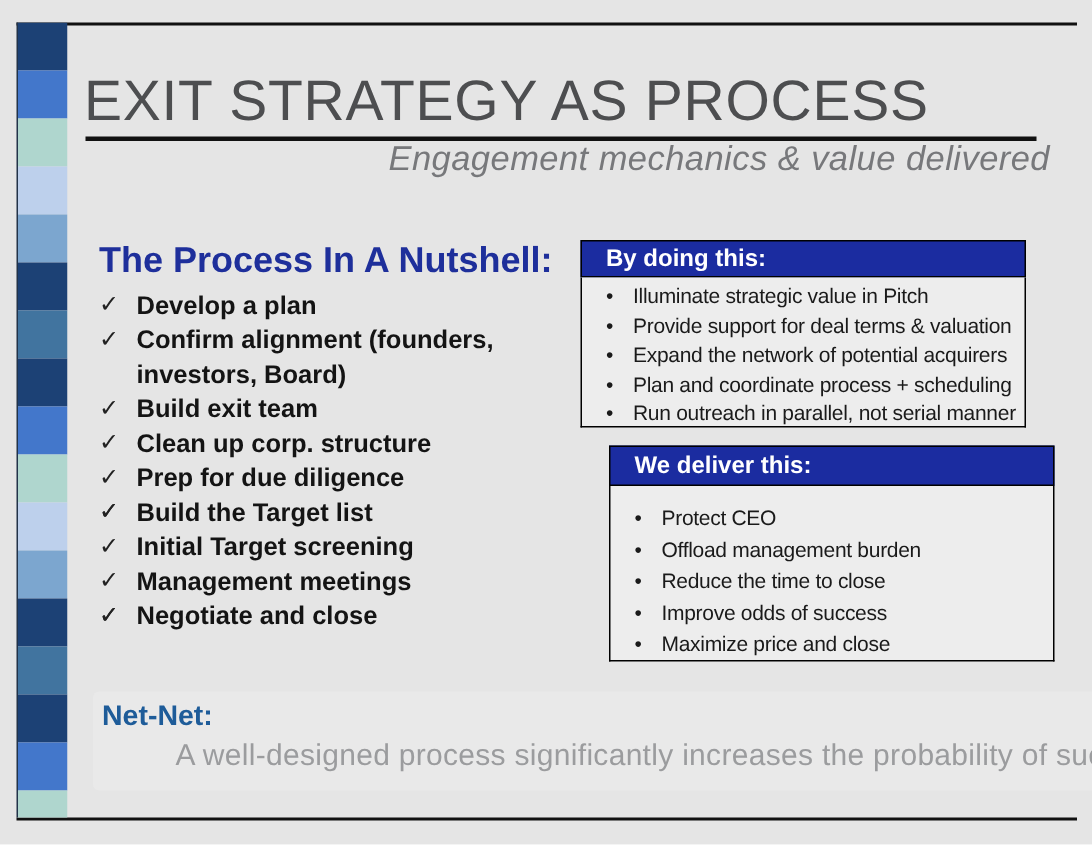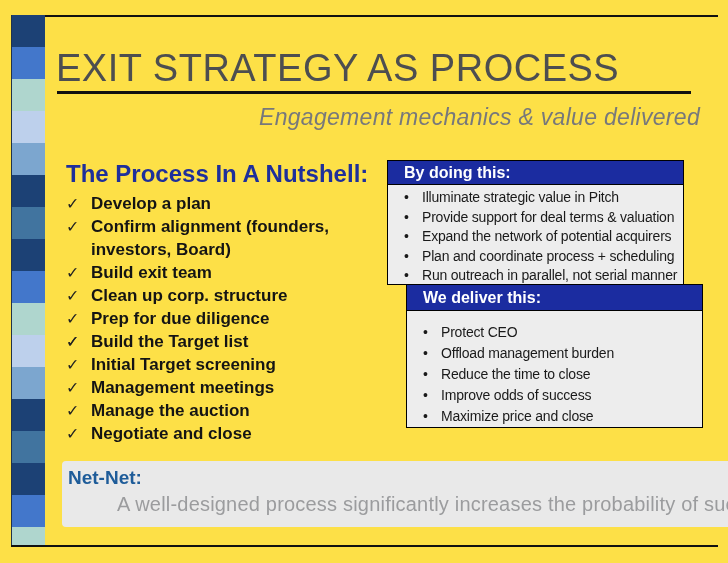--- a/index.html
+++ b/index.html
@@ -1,17 +1,17 @@
 <!DOCTYPE html>
 <html style="--header-blue: #1B2CA0; --process-navy: #1E2F9B; --netnet-blue: #1E5C99; --netnet-bg: #E9E9E9; --netnet-text-gray: #9B9C9E; --title-gray: #4D4E50; --subtitle-gray: #77787B; --box-body-bg: #EDEDED; --rule-black: #111111;"><head>
 <meta charset="utf-8">
 <style>
   html,body { margin:0; padding:0; background:#ffffff; }
   .slide {
-    position:relative; width:728px; height:563px; background:#fde047;
+    position:relative; width:728px; height:563px; background:#e5e5e5;
     font-family:"Liberation Sans", sans-serif; overflow:hidden;
   }
   .top-rule, .bottom-rule {
     position:absolute; left:11px; width:707px; height:2px;
     background:var(--rule-black,#111111);
   }
   .top-rule { top:15px; }
   .bottom-rule { top:545px; }
 
   .sidebar {
@@ -23,42 +23,42 @@
   .title {
     position:absolute; left:56px; top:47px; margin:0;
     font-size:38px; font-weight:400; letter-spacing:0.5px;
     color:var(--title-gray,#4d4e50); white-space:nowrap;
   }
   .title-rule {
     position:absolute; left:57px; top:91px; width:634px; height:3px;
     background:var(--rule-black,#111111);
   }
   .subtitle {
-    position:absolute; right:28px; top:104px;
+    position:absolute; right:28px; top:92px;
     font-size:23px; font-style:italic; letter-spacing:0.3px;
     color:var(--subtitle-gray,#77787b); white-space:nowrap;margin-left:32px;
   }
 
   .process { position:absolute; left:66px; top:160px; width:312px; }
   .process-heading {
     margin:0 0 4px 0; font-size:24px; font-weight:700;
     color:var(--process-navy,#1e2f9b);
   }
   .process-list { list-style:none; margin:0; padding:0; }
   .process-list li {
     position:relative; padding-left:25px; font-size:17px; font-weight:700;
     color:#141414; line-height:23px;
   }
   .process-list .check {
     position:absolute; left:0; top:0; font-weight:400; font-size:16px; color:#222;
   }
 
   .box { position:absolute; left:387px; width:297px; }
   .box1 { top:160px; }
-  .box2 { top:284px;padding-left:19px; }
+  .box2 { top:297px;padding-left:19px; }
   .box-header {
     background:var(--header-blue,#1b2ca0); color:#ffffff;
     font-weight:700; font-size:16px; padding-left:16px;
     border:1px solid #000000; box-sizing:border-box;
   }
   .box1 .box-header { height:25px; line-height:23px; }
   .box2 .box-header { height:27px; line-height:25px; }
   .box-body {
     list-style:none; margin:0; background:var(--box-body-bg,#ededed);
     border:1px solid #000000; border-top:none; box-sizing:border-box;
@@ -123,21 +123,21 @@
     <ul class="process-list" id="process-list">
         <li><span class="check">✓</span><span>Develop a plan</span></li>
         <li><span class="check">✓</span><span>Confirm alignment (founders, investors, Board)</span></li>
         <li><span class="check">✓</span><span>Build exit team</span></li>
         <li><span class="check">✓</span><span>Clean up corp. structure</span></li>
         <li><span class="check">✓</span><span>Prep for due diligence</span></li>
         <li><span class="check">✓</span></li>
         <li><span class="check">✓</span><span>Build the Target list</span></li>
         <li><span class="check">✓</span><span>Initial Target screening</span></li>
         <li><span class="check">✓</span><span>Management meetings</span></li>
-        <li><span class="check">✓</span><span>Manage the auction</span></li>
+        <li><span class="check">✓</span></li>
         <li><span class="check">✓</span><span>Negotiate and close</span></li>
       </ul>
   </section>
 
   <section class="box box1">
     <header class="box-header">By doing this:</header>
     <ul class="box-body" id="by-doing-list">
         <li><span class="bullet">•</span><span>Illuminate strategic value in Pitch</span></li>
         <li><span class="bullet">•</span><span>Provide support for deal terms &amp; valuation</span></li>
         <li><span class="bullet">•</span><span>Expand the network of potential acquirers</span></li>

